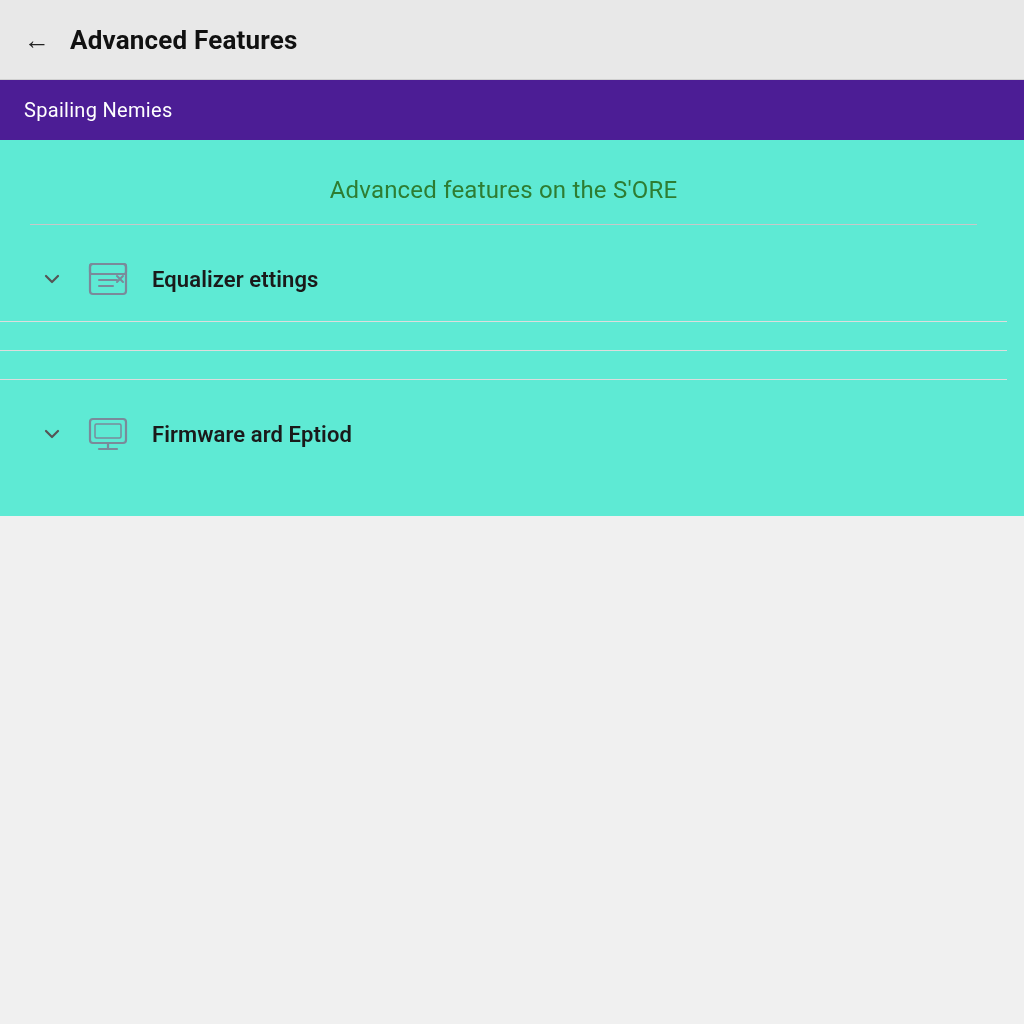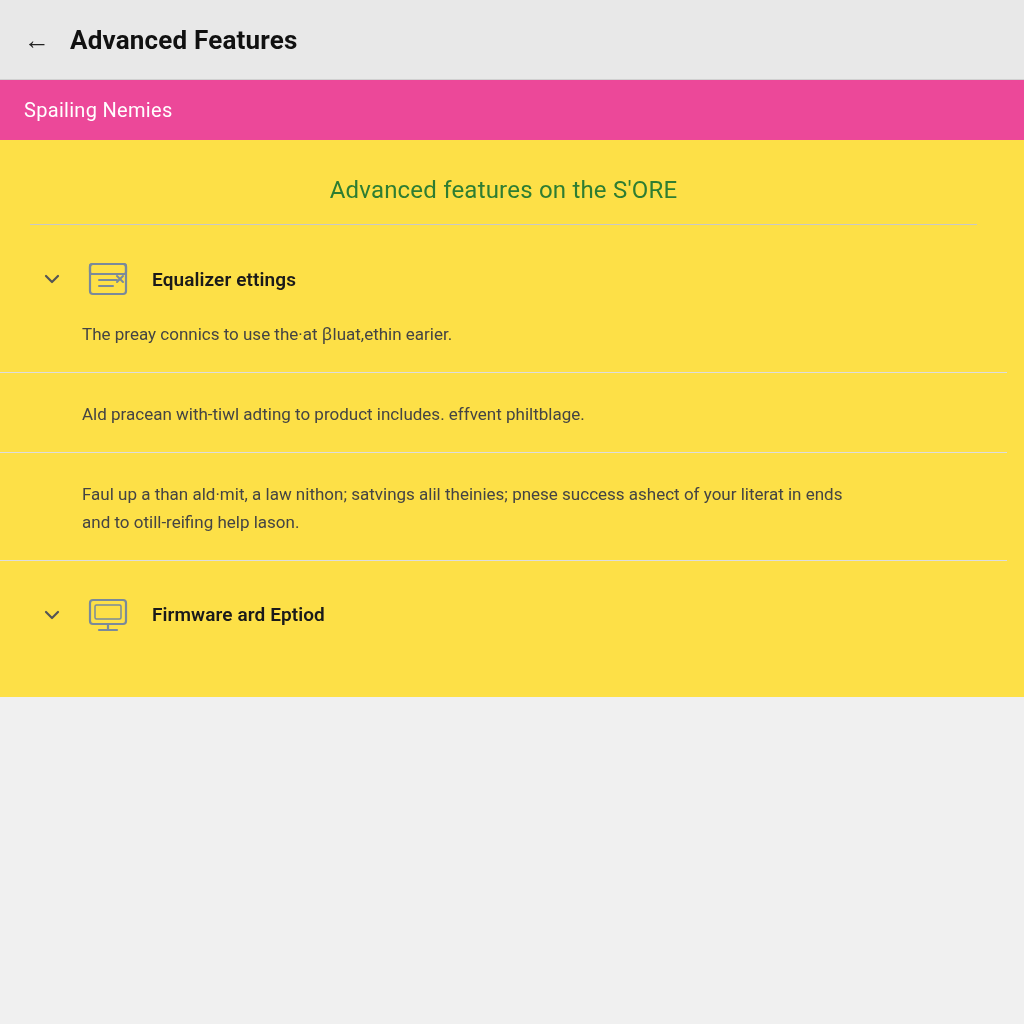--- a/index.html
+++ b/index.html
@@ -31,36 +31,36 @@
     .app-bar-title {
       font-size: 26px;
       font-weight: 700;
       color: #111;
       letter-spacing: 0.2px;
       text-align: center;
     }
 
     
     .section-header {
-      background: #ec4899;
+      background: #4c1d95;
       height: 60px;
       display: flex;
       align-items: center;
       padding: 0 24px;
     }
     .section-header-text {
       color: #ffffff;
       font-size: 20px;
       font-weight: 400;
       letter-spacing: 0.3px;
     }
 
     
     .main-content {
-      background: #fde047;
+      background: #5eead4;
       padding: 0 17px 40px 0;
     }
 
     
     .page-subtitle {
       text-align: center;
       padding: 36px 40px 20px 40px;
       font-size: 24px;
       font-weight: 400;
       color: #2e7d32;
@@ -107,21 +107,21 @@
       display: flex;
       align-items: center;
       justify-content: center;
     }
     .feature-icon svg {
       width: 46px;
       height: 46px;
     }
 
     .feature-title {
-      font-size: 19px;
+      font-size: 22px;
       font-weight: 600;
       color: #1a1a1a;
       letter-spacing: 0.1px;
       text-align: right;
     }
 
     .feature-description {
       font-size: 17px;
       color: #444;
       line-height: 1.6;
@@ -166,33 +166,30 @@
           <rect x="5" y="8" width="36" height="30" rx="3" stroke="#7a8a9a" stroke-width="2.2" fill="none"></rect>
           <rect x="5" y="8" width="36" height="10" rx="2" stroke="#7a8a9a" stroke-width="2.2" fill="none"></rect>
           <line x1="14" y1="24" x2="32" y2="24" stroke="#7a8a9a" stroke-width="2" stroke-linecap="round"></line>
           <line x1="14" y1="30" x2="28" y2="30" stroke="#7a8a9a" stroke-width="2" stroke-linecap="round"></line>
           <line x1="32" y1="20" x2="38" y2="26" stroke="#7a8a9a" stroke-width="2" stroke-linecap="round"></line>
           <line x1="38" y1="20" x2="32" y2="26" stroke="#7a8a9a" stroke-width="2" stroke-linecap="round"></line>
         </svg>
       </div>
       <span class="feature-title">Equalizer ettings</span>
     </div>
-    <div class="feature-description">The preay connics to use the·at ꞵluat,ethin earier.</div>
   </div>
 
   <div class="feature-divider"></div>
 
   <div class="feature-item">
-    <div class="feature-description">Ald pracean with-tiwl adting to product includes. effvent philtblage.</div>
   </div>
 
   <div class="feature-divider"></div>
 
   <div class="feature-item">
-    <div class="feature-description">Faul up a than ald·mit, a law nithon; satvings alil theinies; pnese success ashect of your literat in ends and to otill-reifing help lason.</div>
   </div>
 
   <div class="feature-divider"></div>
 
   <div class="feature-item">
     <div class="feature-header">
       <div class="chevron-down">
         <svg viewBox="0 0 18 18" fill="none" xmlns="http://www.w3.org/2000/svg">
           <path d="M3 6l6 6 6-6" stroke="#555" stroke-width="2.2" stroke-linecap="round" stroke-linejoin="round"></path>
         </svg>

